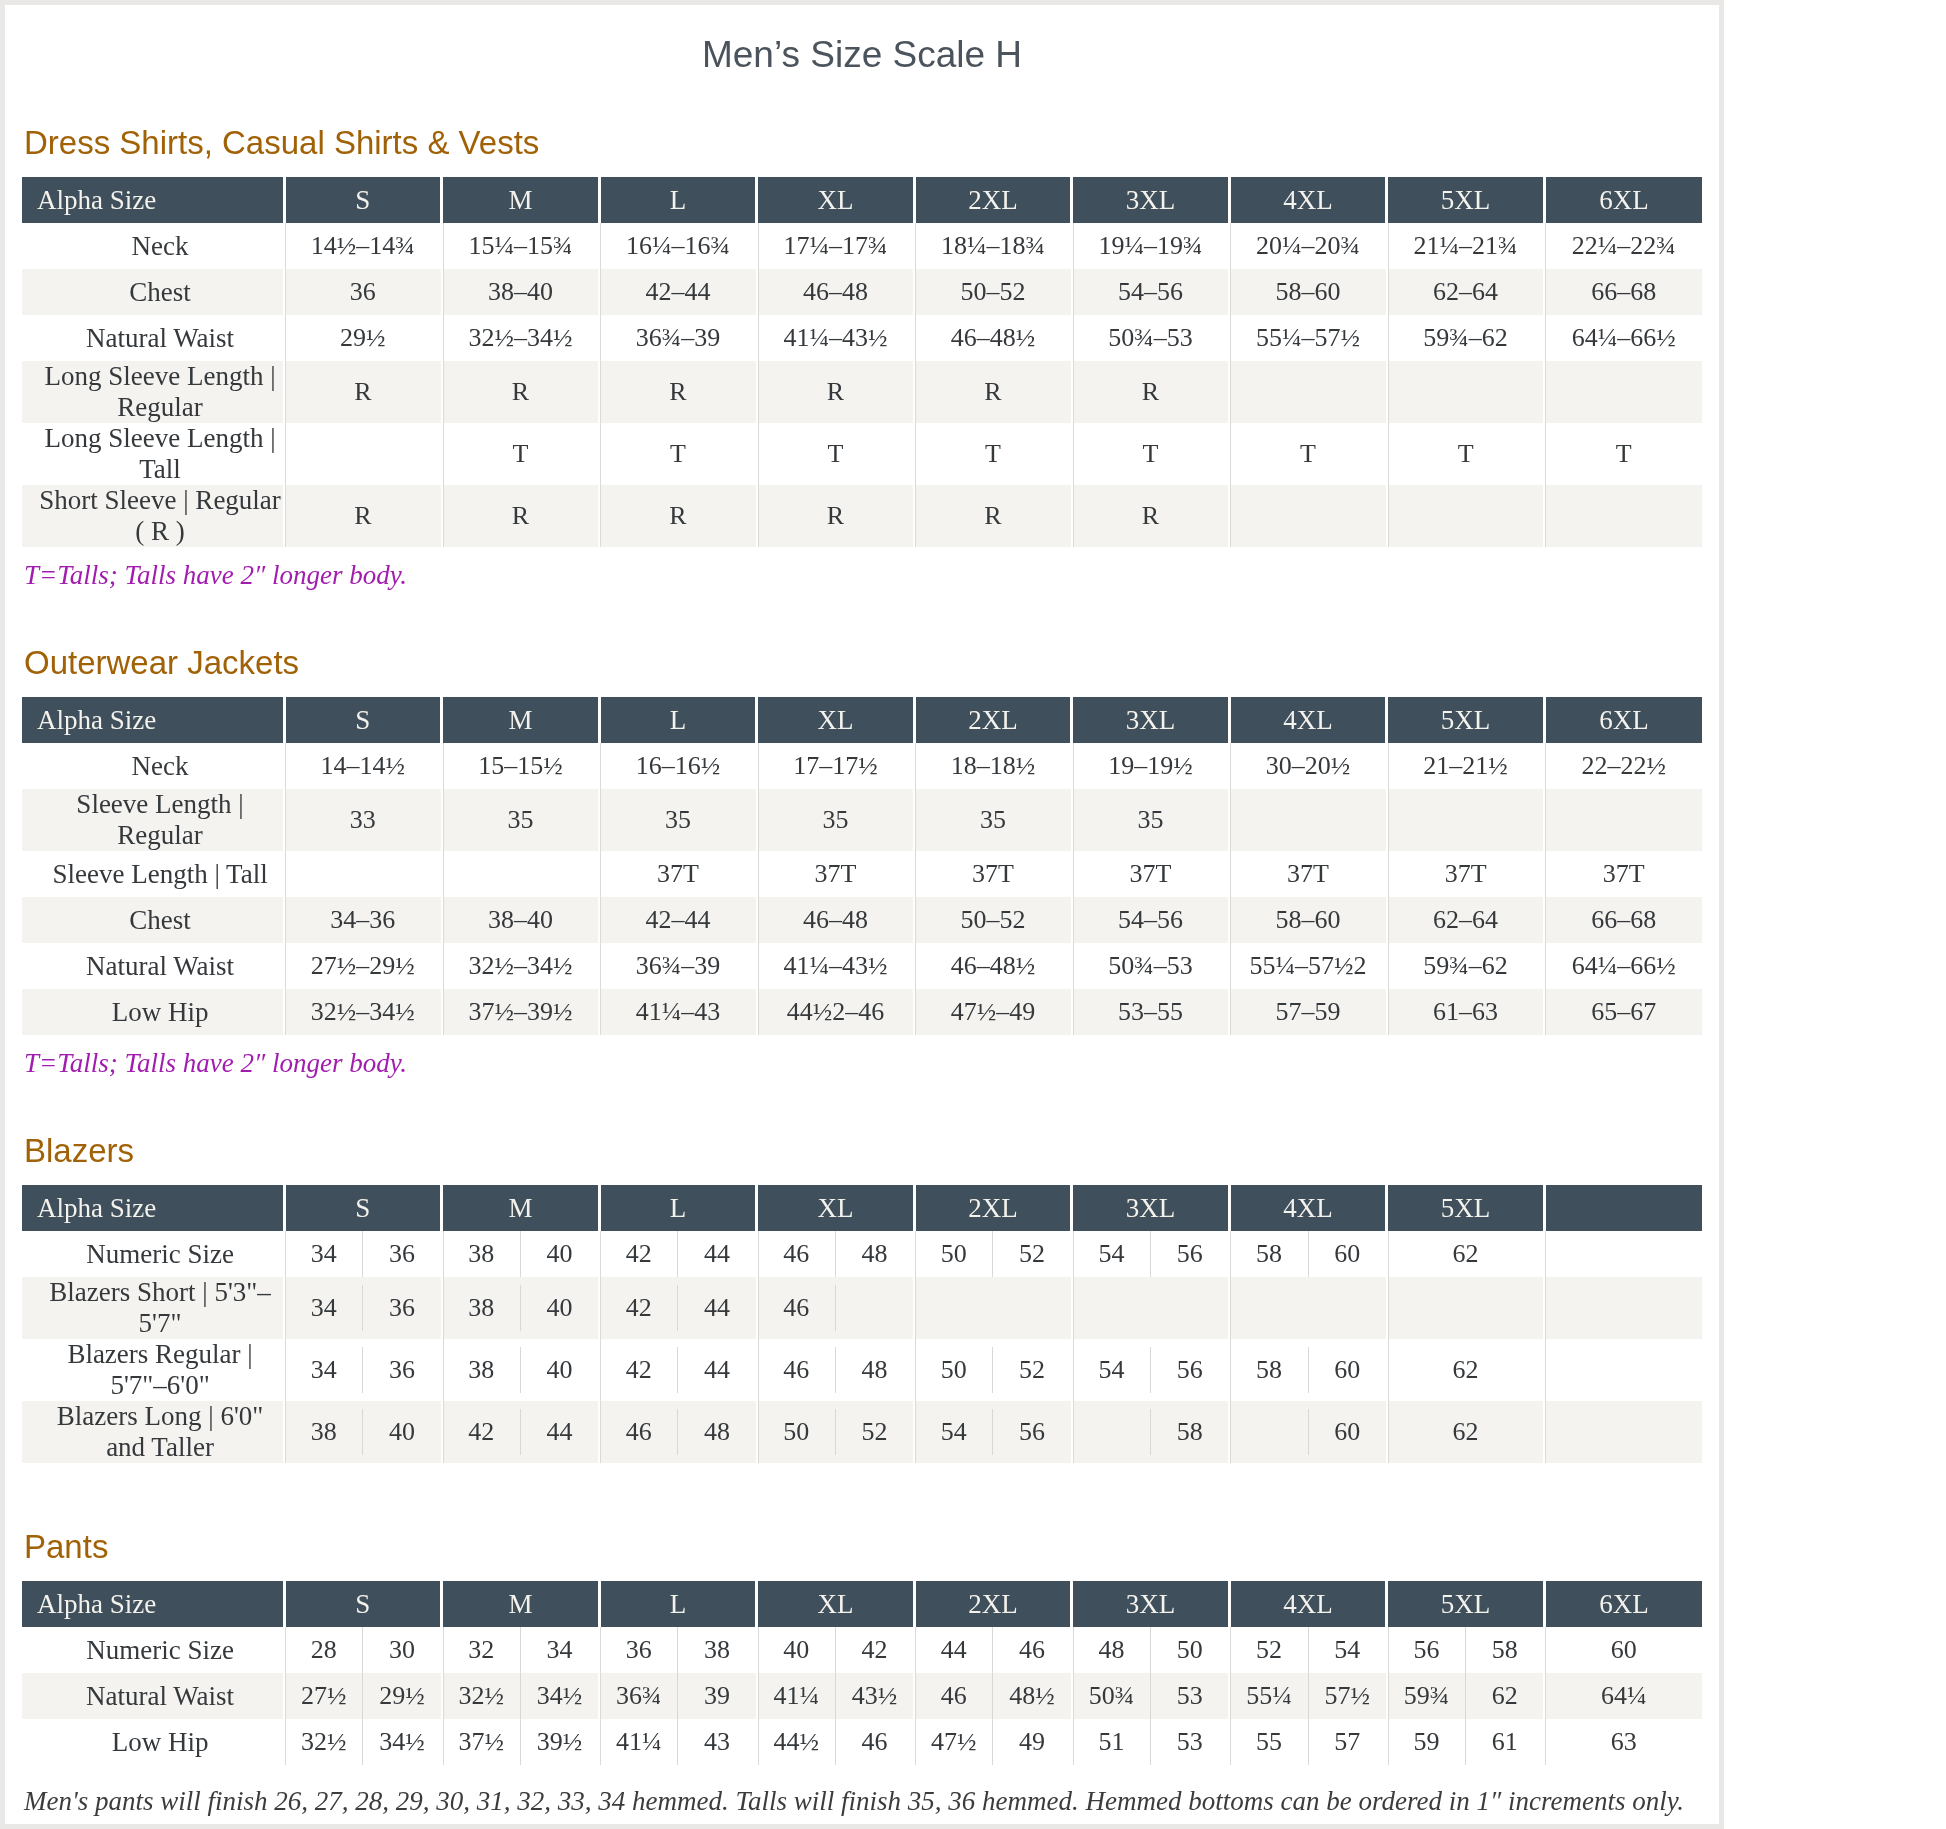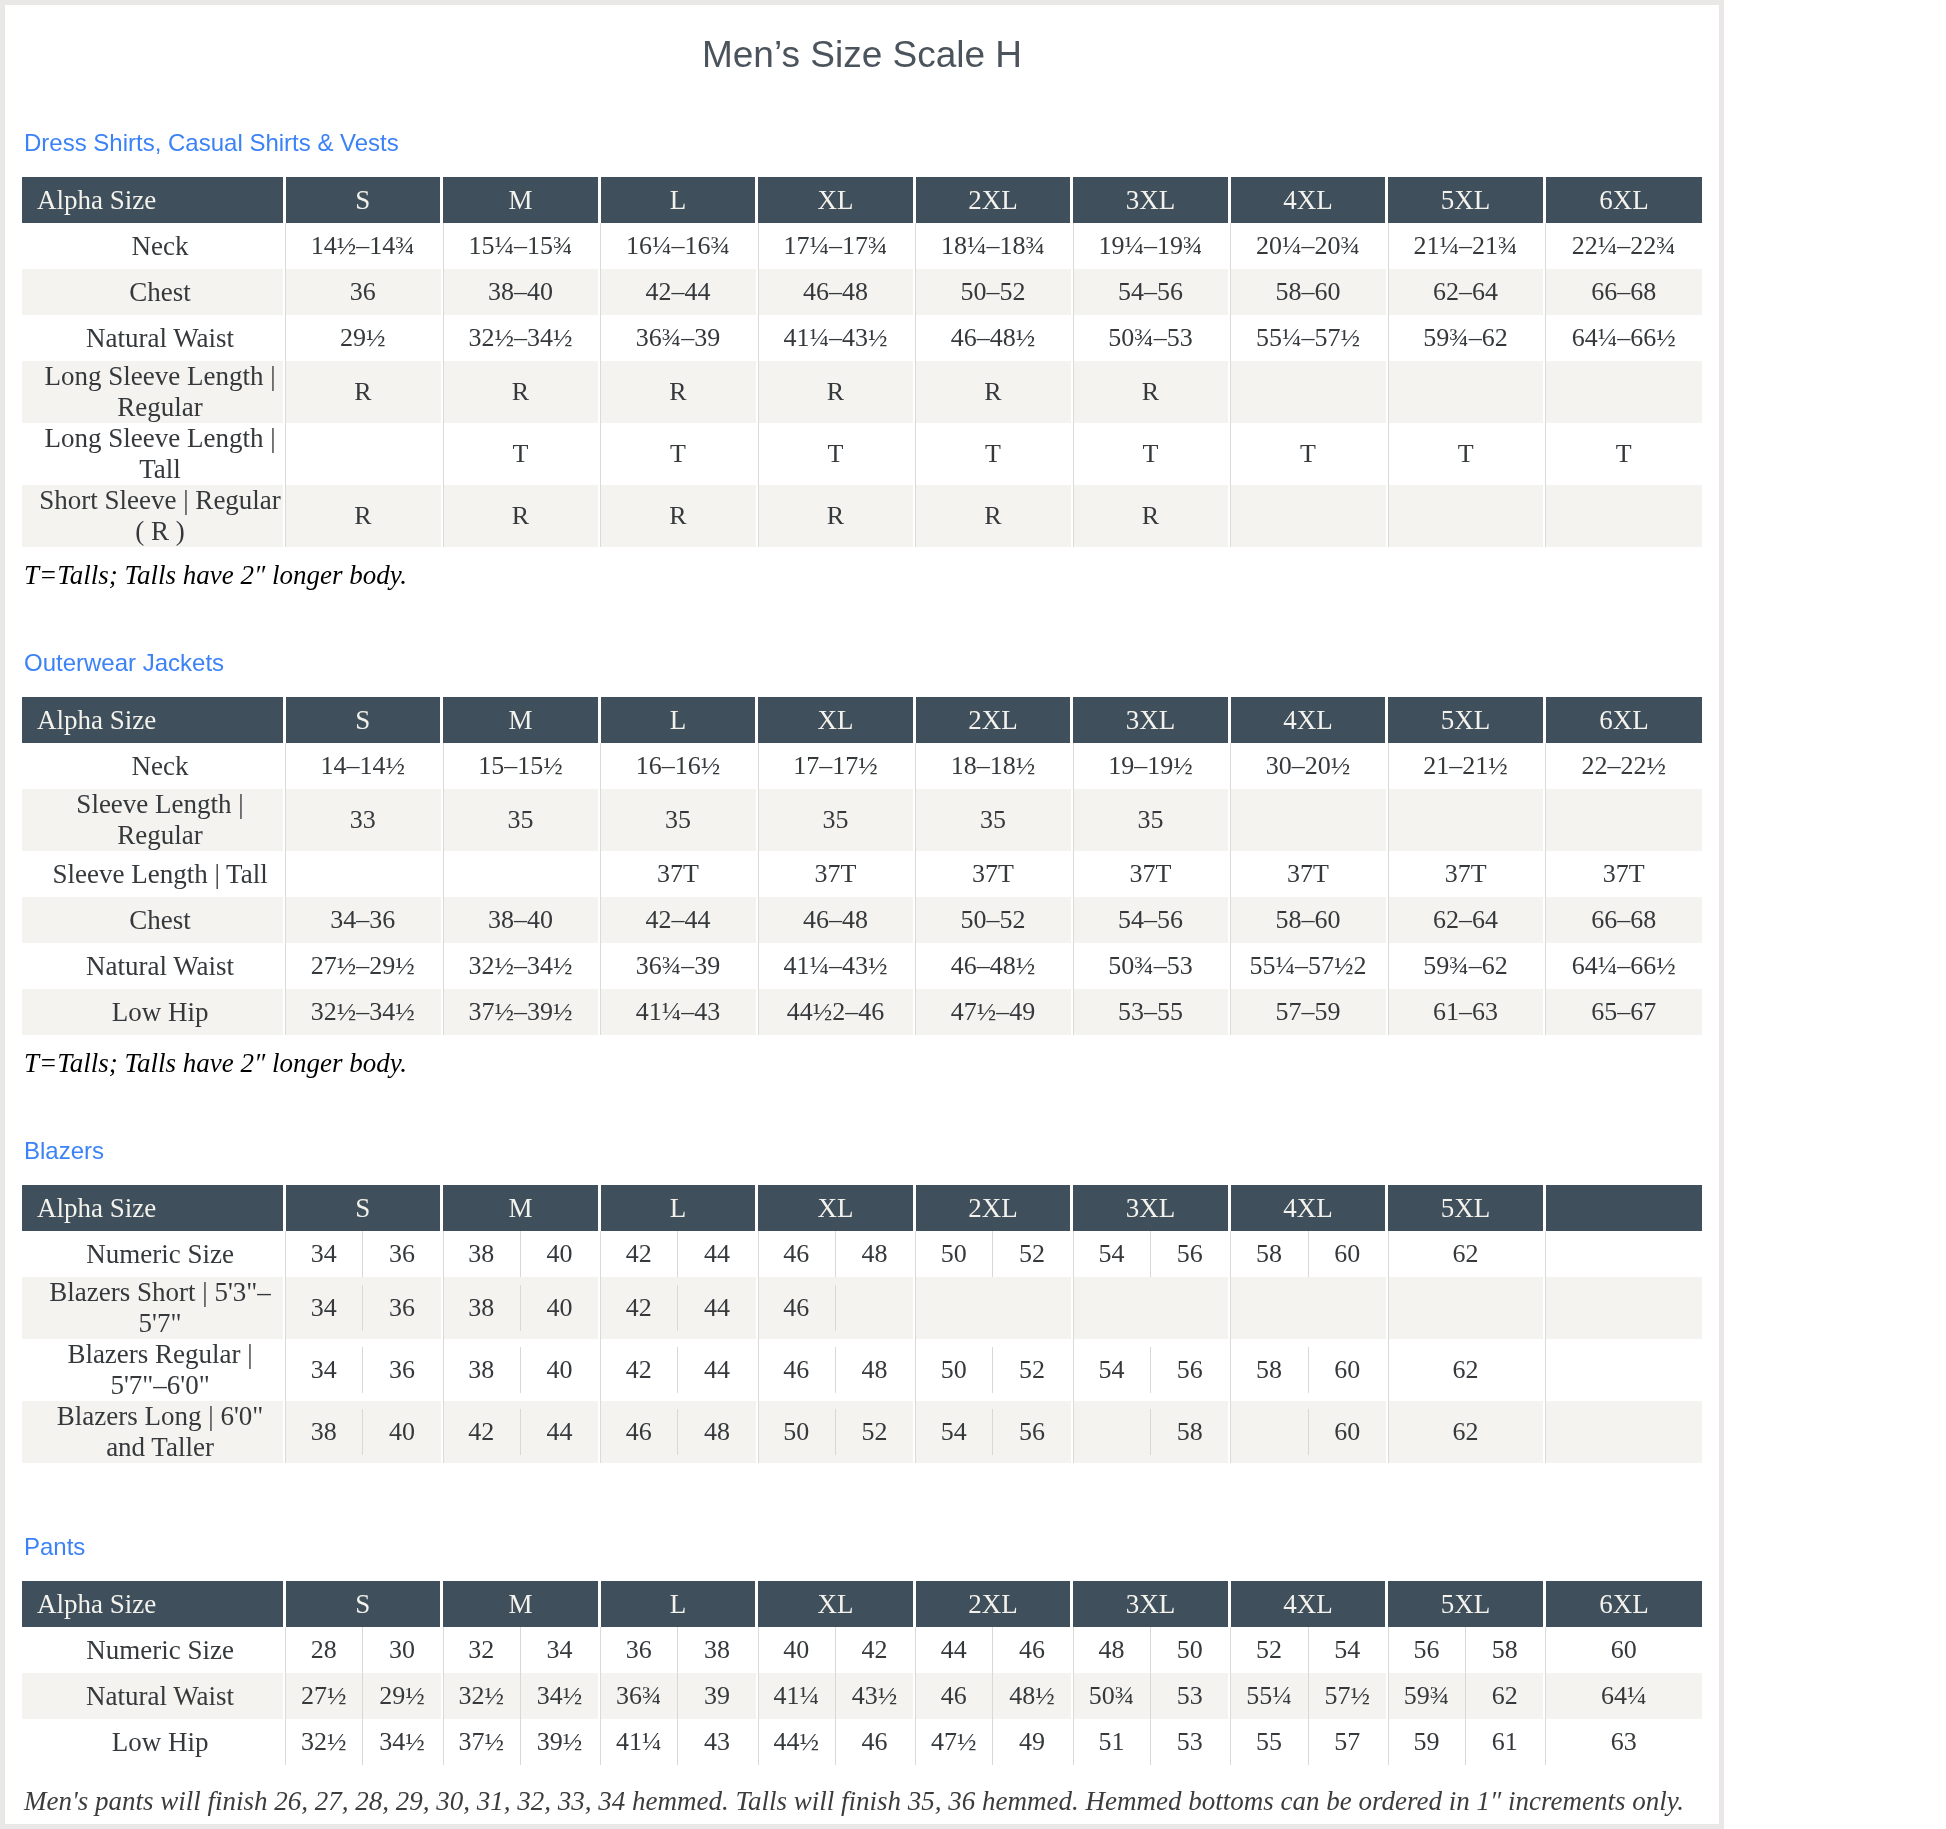--- a/index.html
+++ b/index.html
@@ -17,24 +17,24 @@
     margin:28px 0 0;
     text-align:center;
     font-size:37px;
     line-height:44px;
     font-weight:400;
     color:#4b545c;
     font-family:"Liberation Sans", sans-serif;
   }
   section h2{
     margin:52px 0 14px 2px;
-    font-size:24px;
+    font-size:33px;
     line-height:40px;
     font-weight:400;
-    color:#3b82f6;
+    color:#a16207;
     font-family:"Liberation Sans", sans-serif;
   }
   section:first-of-type h2{margin-top:46px;}
   section:nth-of-type(4) h2{margin-top:64px;}
   table.size-table{
     width:100%;
     border-collapse:collapse;
     table-layout:fixed;
     font-family:"Liberation Serif", serif;
   }
@@ -76,21 +76,21 @@
     display:flex;
     align-items:center;
     justify-content:center;
   }
   .split span + span{border-left:1px solid #d9d8d5;}
   p.footnote{
     margin:13px 0 0 2px;
     font-family:"Liberation Serif", serif;
     font-style:italic;
     font-size:27px;
-    color:#000000;
+    color:#a21caf;
   }
   .footer{
     margin:18px 0 0 2px;
     font-family:"Liberation Serif", serif;
     font-style:italic;
     font-size:27px;
     line-height:1.4;
     color:#3c3c3c;
   }
 </style>

